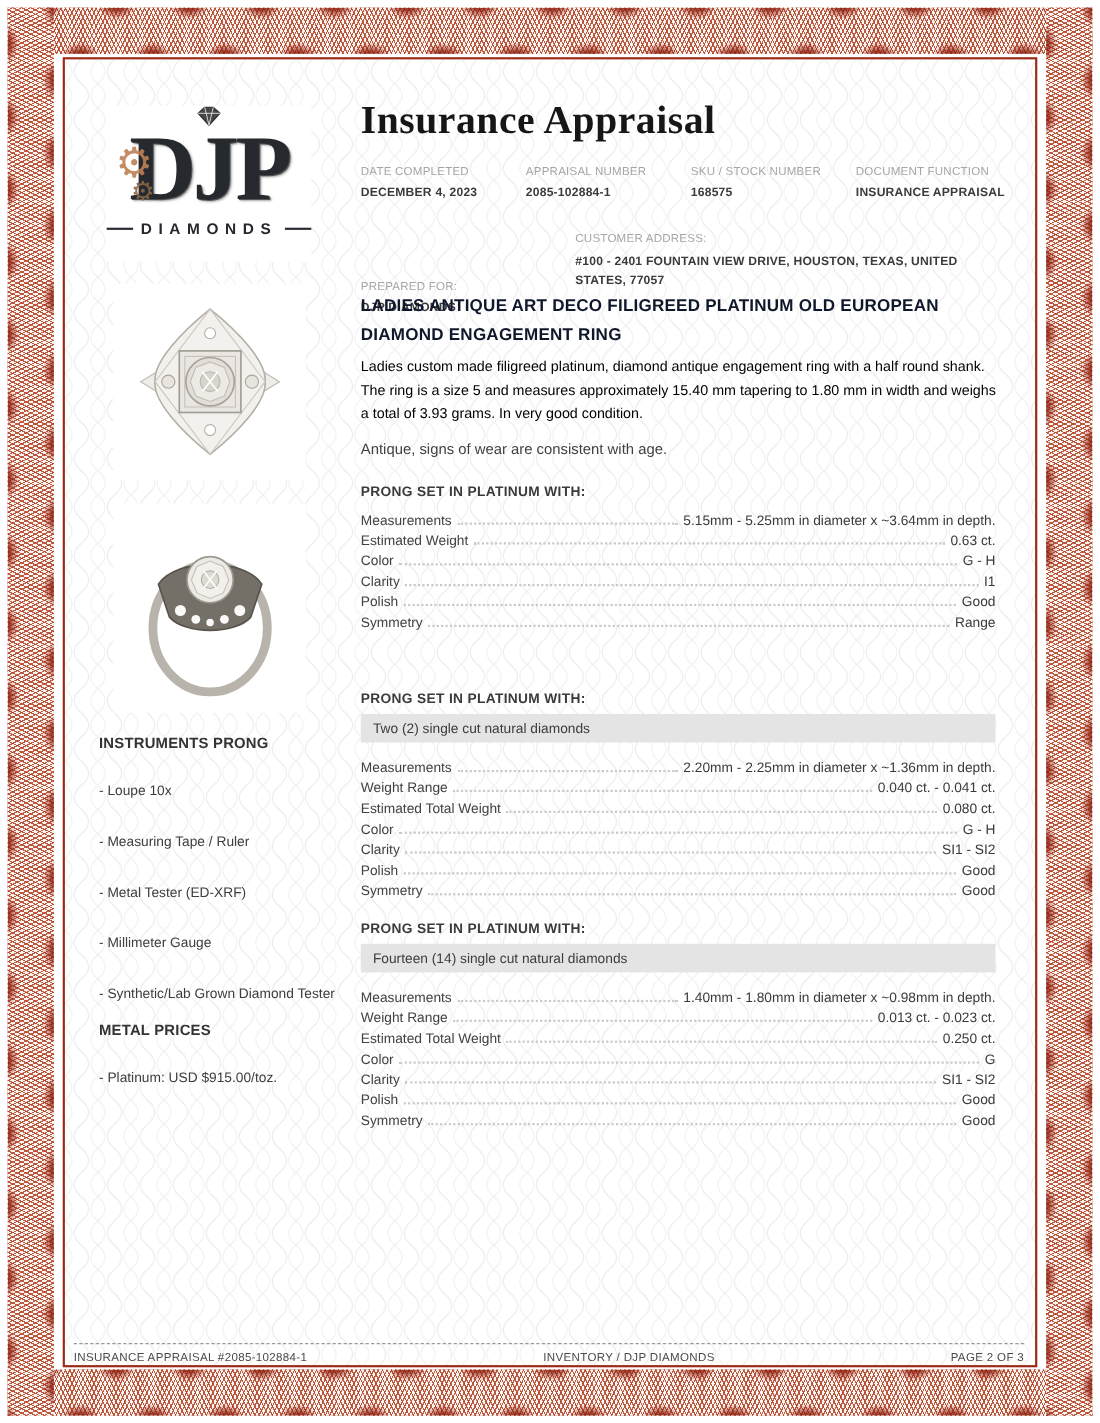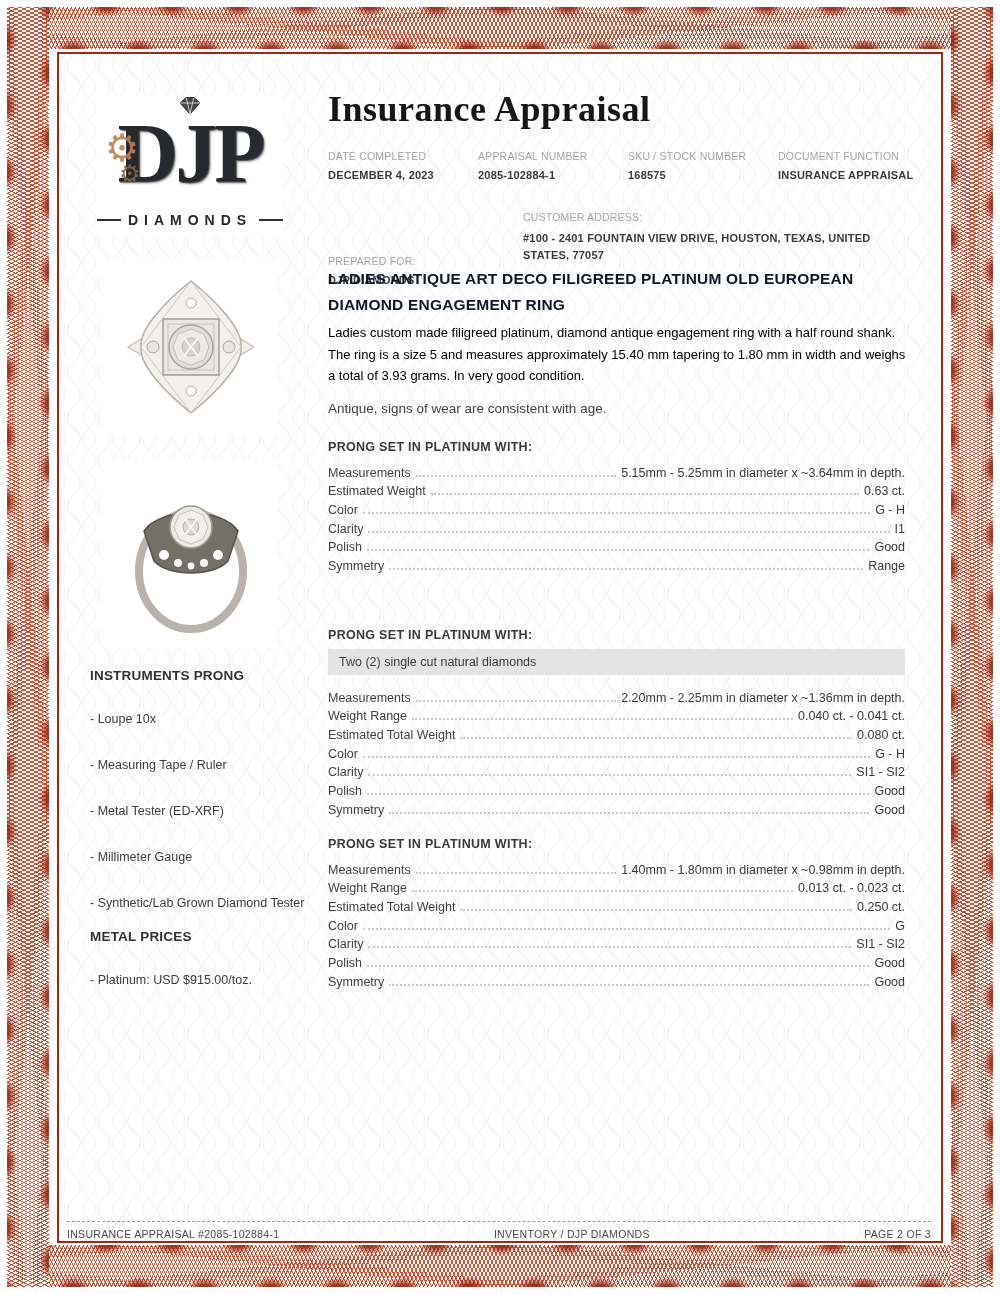--- a/index.html
+++ b/index.html
@@ -43,21 +43,21 @@
 
   
   .logo-box { left:97px; top:96px; width:186px; height:142px; background:#fff; text-align:center; }
   .logo-dia { display:block; margin:0 auto 0; }
   .logo-word { font-family:"Liberation Serif", serif; font-weight:700; font-size:84px; line-height:.92;
     color:#26292e; letter-spacing:-3px; text-shadow:1px 1px 0 #555, 2px 2px 2px rgba(0,0,0,.35); position:relative; }
   .logo-gear { position:absolute; left:8px; top:16px; font-size:38px; color:#bd8054; text-shadow:none;
     letter-spacing:0; opacity:.9; font-family:"DejaVu Sans", sans-serif; }
   .logo-gear2 { position:absolute; left:22px; top:48px; font-size:24px; color:#8a6647; text-shadow:none;
     letter-spacing:0; opacity:.9; font-family:"DejaVu Sans", sans-serif; }
-  .logo-sub { display:flex; align-items:center; justify-content:flex-start; gap:7px; margin-top:20px; }
+  .logo-sub { display:flex; align-items:center; justify-content:flex-start; gap:7px; margin-top:8px; }
   .logo-sub .dash { width:26px; height:2px; background:#2a2d33; }
   .logo-sub .txt { font-size:14px; font-weight:700; letter-spacing:6px; color:#24272c; }
 
   
   .doc-title { left:328px; top:88px; font-family:"Liberation Serif", serif; font-weight:600;
     font-size:36px; color:#161616; letter-spacing:.5px; }
   .meta-row1 { left:328px; top:150px; width:580px; display:flex; }
   .meta-col { width:150px; }
   .meta-col:last-child { width:130px; }
   .meta-label { font-size:10.5px; color:#a5a5a5; letter-spacing:.2px; margin-bottom:7px; white-space:nowrap; }
@@ -292,20 +292,21 @@
       </div>
     <div class="row">
         <span class="lbl">Symmetry</span>
         <span class="dots"></span>
         <span class="val">Good</span>
       </div>
   </div>
 
   <div class="abs spec" style="top:837px">
     <h4>PRONG SET IN PLATINUM WITH:</h4>
+    <div class="banner">Fourteen (14)  single cut natural diamonds</div>
     <div class="row">
         <span class="lbl">Measurements</span>
         <span class="dots"></span>
         <span class="val">1.40mm - 1.80mm in diameter x ~0.98mm in depth.</span>
       </div>
     <div class="row">
         <span class="lbl">Weight Range</span>
         <span class="dots"></span>
         <span class="val">0.013 ct. - 0.023 ct.</span>
       </div>

